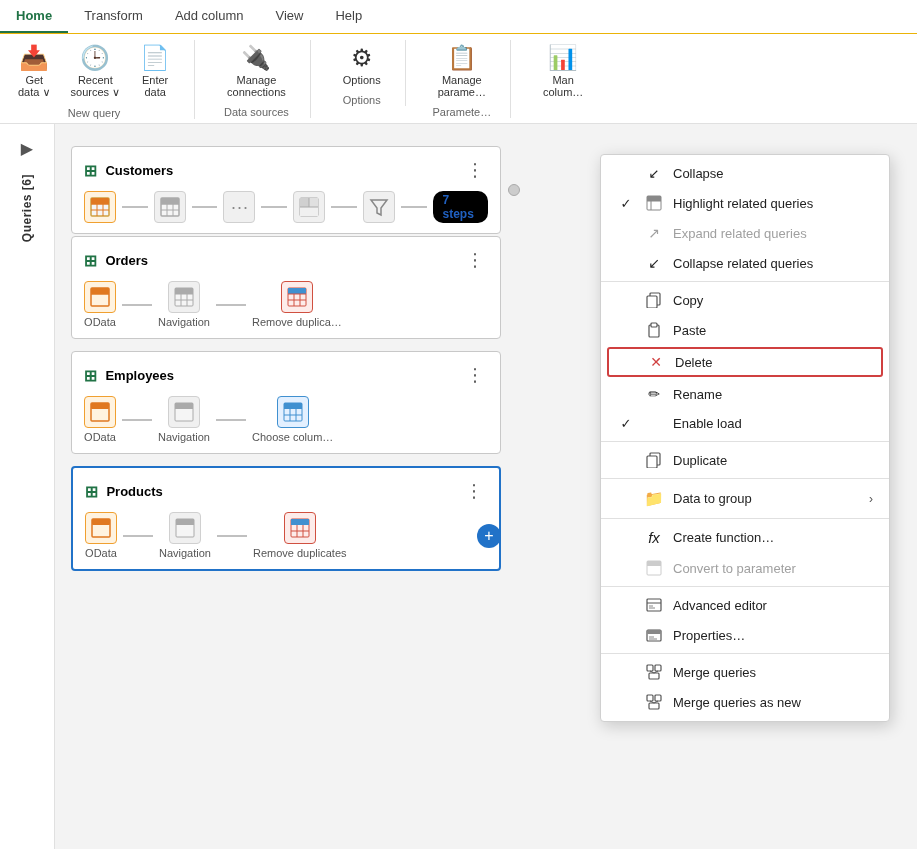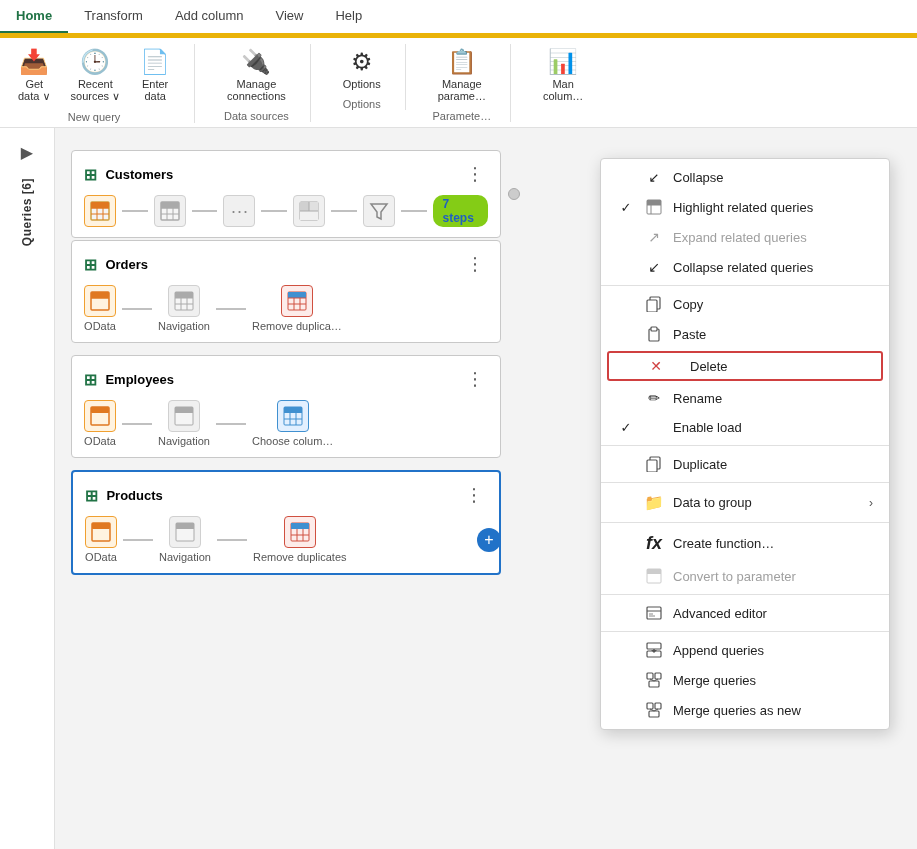--- a/index.html
+++ b/index.html
@@ -1,20 +1,20 @@
 <!DOCTYPE html>
 <html><head>
   <meta charset="utf-8">
   <style>
     * { box-sizing: border-box; margin: 0; padding: 0; }
     body { font-family: 'Segoe UI', Arial, sans-serif; font-size: 13px; background: #f3f3f3; overflow: hidden; width: 917px; height: 849px; }
 
     
     .ribbon { background: #fff; border-bottom: 1px solid #e0e0e0; padding: 0; }
-    .ribbon-tabs { display: flex; border-bottom: 5px solid #eab308; }
+    .ribbon-tabs { display: flex; border-bottom: 1px solid #eab308; }
     .ribbon-tab { padding: 8px 16px; font-size: 13px; cursor: pointer; color: #444; border-bottom: 2px solid transparent; }
     .ribbon-tab.active { color: #217346; border-bottom: 2px solid #217346; font-weight: 600; }
     .ribbon-content { display: flex; padding: 6px 10px 4px 10px; gap: 20px; align-items: flex-start; background: #fff; }
     .ribbon-group { display: flex; flex-direction: column; align-items: flex-start; border-right: 1px solid #e0e0e0; padding-right: 16px; margin-right: 4px; }
     .ribbon-group:last-child { border-right: none; }
     .ribbon-group-buttons { display: flex; gap: 4px; align-items: flex-start; }
     .ribbon-button { display: flex; flex-direction: column; align-items: center; padding: 4px 8px; cursor: pointer; border-radius: 3px; min-width: 44px; font-size: 11px; color: #333; }
     .ribbon-button .icon { font-size: 22px; margin-bottom: 2px; }
     .ribbon-button .label { font-size: 11px; text-align: center; white-space: nowrap; }
     .ribbon-group-label { font-size: 11px; color: #666; margin-top: 4px; text-align: center; width: 100%; }
@@ -34,21 +34,21 @@
     .query-card-header { display: flex; align-items: center; justify-content: space-between; margin-bottom: 8px; }
     .query-card-title { display: flex; align-items: center; gap: 8px; font-weight: 600; font-size: 13px; }
     .query-card-dots { font-size: 18px; color: #555; cursor: pointer; padding: 2px 4px; }
     .query-steps { display: flex; align-items: center; gap: 6px; flex-wrap: nowrap; }
     .step-node { display: flex; flex-direction: column; align-items: center; font-size: 11px; color: #555; gap: 3px; }
     .step-node .icon-box { width: 32px; height: 32px; background: #f0f0f0; border: 1px solid #d0d0d0; border-radius: 4px; display: flex; align-items: center; justify-content: center; font-size: 16px; }
     .step-node .icon-box.orange { background: #fff3e0; border-color: #f0a030; }
     .step-node .icon-box.blue { background: #e3f0ff; border-color: #4090d0; }
     .step-node .icon-box.red { background: #fdecea; border-color: #d05040; }
     .step-connector { width: 30px; height: 2px; background: #c0c0c0; }
-    .steps-badge { background: #84cc16; color: #2060c0; border-radius: 10px; padding: 2px 10px; font-size: 12px; font-weight: 600; }
+    .steps-badge { background: #000000; color: #2060c0; border-radius: 10px; padding: 2px 10px; font-size: 12px; font-weight: 600; }
     .step-dot { width: 10px; height: 10px; border-radius: 50%; background: #ccc; border: 1px solid #aaa; margin-left: 4px; }
 
     
     .context-menu { position: absolute; top: 30px; left: 545px; width: 290px; background: #fff; border: 1px solid #d0d0d0; border-radius: 4px; box-shadow: 2px 4px 16px rgba(0,0,0,0.18); z-index: 100; padding: 4px 0; }
     .menu-item { display: flex; align-items: center; padding: 7px 16px; cursor: pointer; font-size: 13px; color: #222; gap: 10px; position: relative; }
     .menu-item.disabled { color: #a0a0a0; cursor: default; }
     .menu-item .check-space { width: 18px; display: inline-flex; align-items: center; justify-content: center; flex-shrink: 0; }
     .menu-item .menu-icon { width: 18px; display: inline-flex; align-items: center; justify-content: center; flex-shrink: 0; font-size: 14px; }
     .menu-item .arrow { margin-left: auto; font-size: 12px; color: #555; }
     .menu-separator { height: 1px; background: #e0e0e0; margin: 3px 0; }
@@ -394,21 +394,21 @@
               <rect x="3" y="3" width="10" height="12" rx="1" fill="none" stroke="#555" stroke-width="1.2"></rect>
               <rect x="5" y="1" width="6" height="4" rx="1" fill="#fff" stroke="#555" stroke-width="1.2"></rect>
             </svg>
         </span>
         <span>Paste</span>
       </div>
 
       <div class="menu-item delete-item">
         <span class="check-space"></span>
         <span class="menu-icon red-color">✕</span>
-        <span style="font-weight:500;margin-left:15px;">Delete</span>
+        <span style="font-weight:500;">Delete</span>
       </div>
 
       <div class="menu-item">
         <span class="check-space"></span>
         <span class="menu-icon">✏</span>
         <span>Rename</span>
       </div>
 
       <div class="menu-item">
         <span class="check-space">✓</span>
@@ -433,21 +433,21 @@
       <div class="menu-item">
         <span class="check-space"></span>
         <span class="menu-icon" style="color:#d4a020; font-size:16px;">📁</span>
         <span>Data to group</span>
         <span class="arrow">›</span>
       </div>
       <div class="menu-separator"></div>
 
       <div class="menu-item">
         <span class="check-space"></span>
-        <span class="menu-icon" style="font-style:italic; font-weight:700; font-size:18px;">fx</span>
+        <span class="menu-icon" style="font-style:italic; font-weight:400; font-size:15px;">fx</span>
         <span>Create function…</span>
       </div>
 
       <div class="menu-item disabled">
         <span class="check-space"></span>
         <span class="menu-icon">
           <svg width="16" height="16" viewBox="0 0 16 16">
               <rect x="1" y="1" width="14" height="14" rx="1" fill="none" stroke="#ccc" stroke-width="1"></rect>
               <rect x="1" y="1" width="14" height="5" fill="#ccc"></rect>
             </svg>
@@ -462,34 +462,34 @@
           <svg width="16" height="16" viewBox="0 0 16 16">
               <rect x="1" y="2" width="14" height="12" rx="1" fill="none" stroke="#555" stroke-width="1.2"></rect>
               <line x1="1" y1="6" x2="15" y2="6" stroke="#555" stroke-width="1"></line>
               <line x1="3" y1="9" x2="7" y2="9" stroke="#888" stroke-width="1"></line>
               <line x1="3" y1="11" x2="9" y2="11" stroke="#888" stroke-width="1"></line>
             </svg>
         </span>
         <span>Advanced editor</span>
       </div>
 
+      <div class="menu-item">
+        <span class="check-space"></span>
+        <span class="menu-icon">
+          <svg width="16" height="16" viewBox="0 0 16 16">
+              <rect x="1" y="3" width="14" height="11" rx="1" fill="none" stroke="#555" stroke-width="1.2"></rect>
+              <rect x="1" y="3" width="14" height="4" rx="1" fill="#888"></rect>
+              <line x1="3" y1="10" x2="8" y2="10" stroke="#888" stroke-width="1"></line>
+              <line x1="3" y1="12" x2="11" y2="12" stroke="#888" stroke-width="1"></line>
+            </svg>
+        </span>
+        <span>Properties…</span>
+      </div>
       <div class="menu-separator"></div>
 
-      <div class="menu-item">
-        <span class="check-space"></span>
-        <span class="menu-icon">
-          <svg width="16" height="16" viewBox="0 0 16 16">
-              <rect x="1" y="1" width="14" height="6" rx="1" fill="none" stroke="#555" stroke-width="1.2"></rect>
-              <rect x="1" y="9" width="14" height="6" rx="1" fill="none" stroke="#555" stroke-width="1.2"></rect>
-              <line x1="8" y1="7" x2="8" y2="9" stroke="#555" stroke-width="1.5"></line>
-              <polygon points="5,8 8,11 11,8" fill="#555"></polygon>
-            </svg>
-        </span>
-        <span>Append queries</span>
-      </div>
 
 
       <div class="menu-item">
         <span class="check-space"></span>
         <span class="menu-icon">
           <svg width="16" height="16" viewBox="0 0 16 16">
               <rect x="1" y="1" width="6" height="6" rx="1" fill="none" stroke="#555" stroke-width="1.2"></rect>
               <rect x="9" y="1" width="6" height="6" rx="1" fill="none" stroke="#555" stroke-width="1.2"></rect>
               <rect x="3" y="9" width="10" height="6" rx="1" fill="none" stroke="#555" stroke-width="1.2"></rect>
               <line x1="4" y1="7" x2="8" y2="9" stroke="#555" stroke-width="1"></line>

